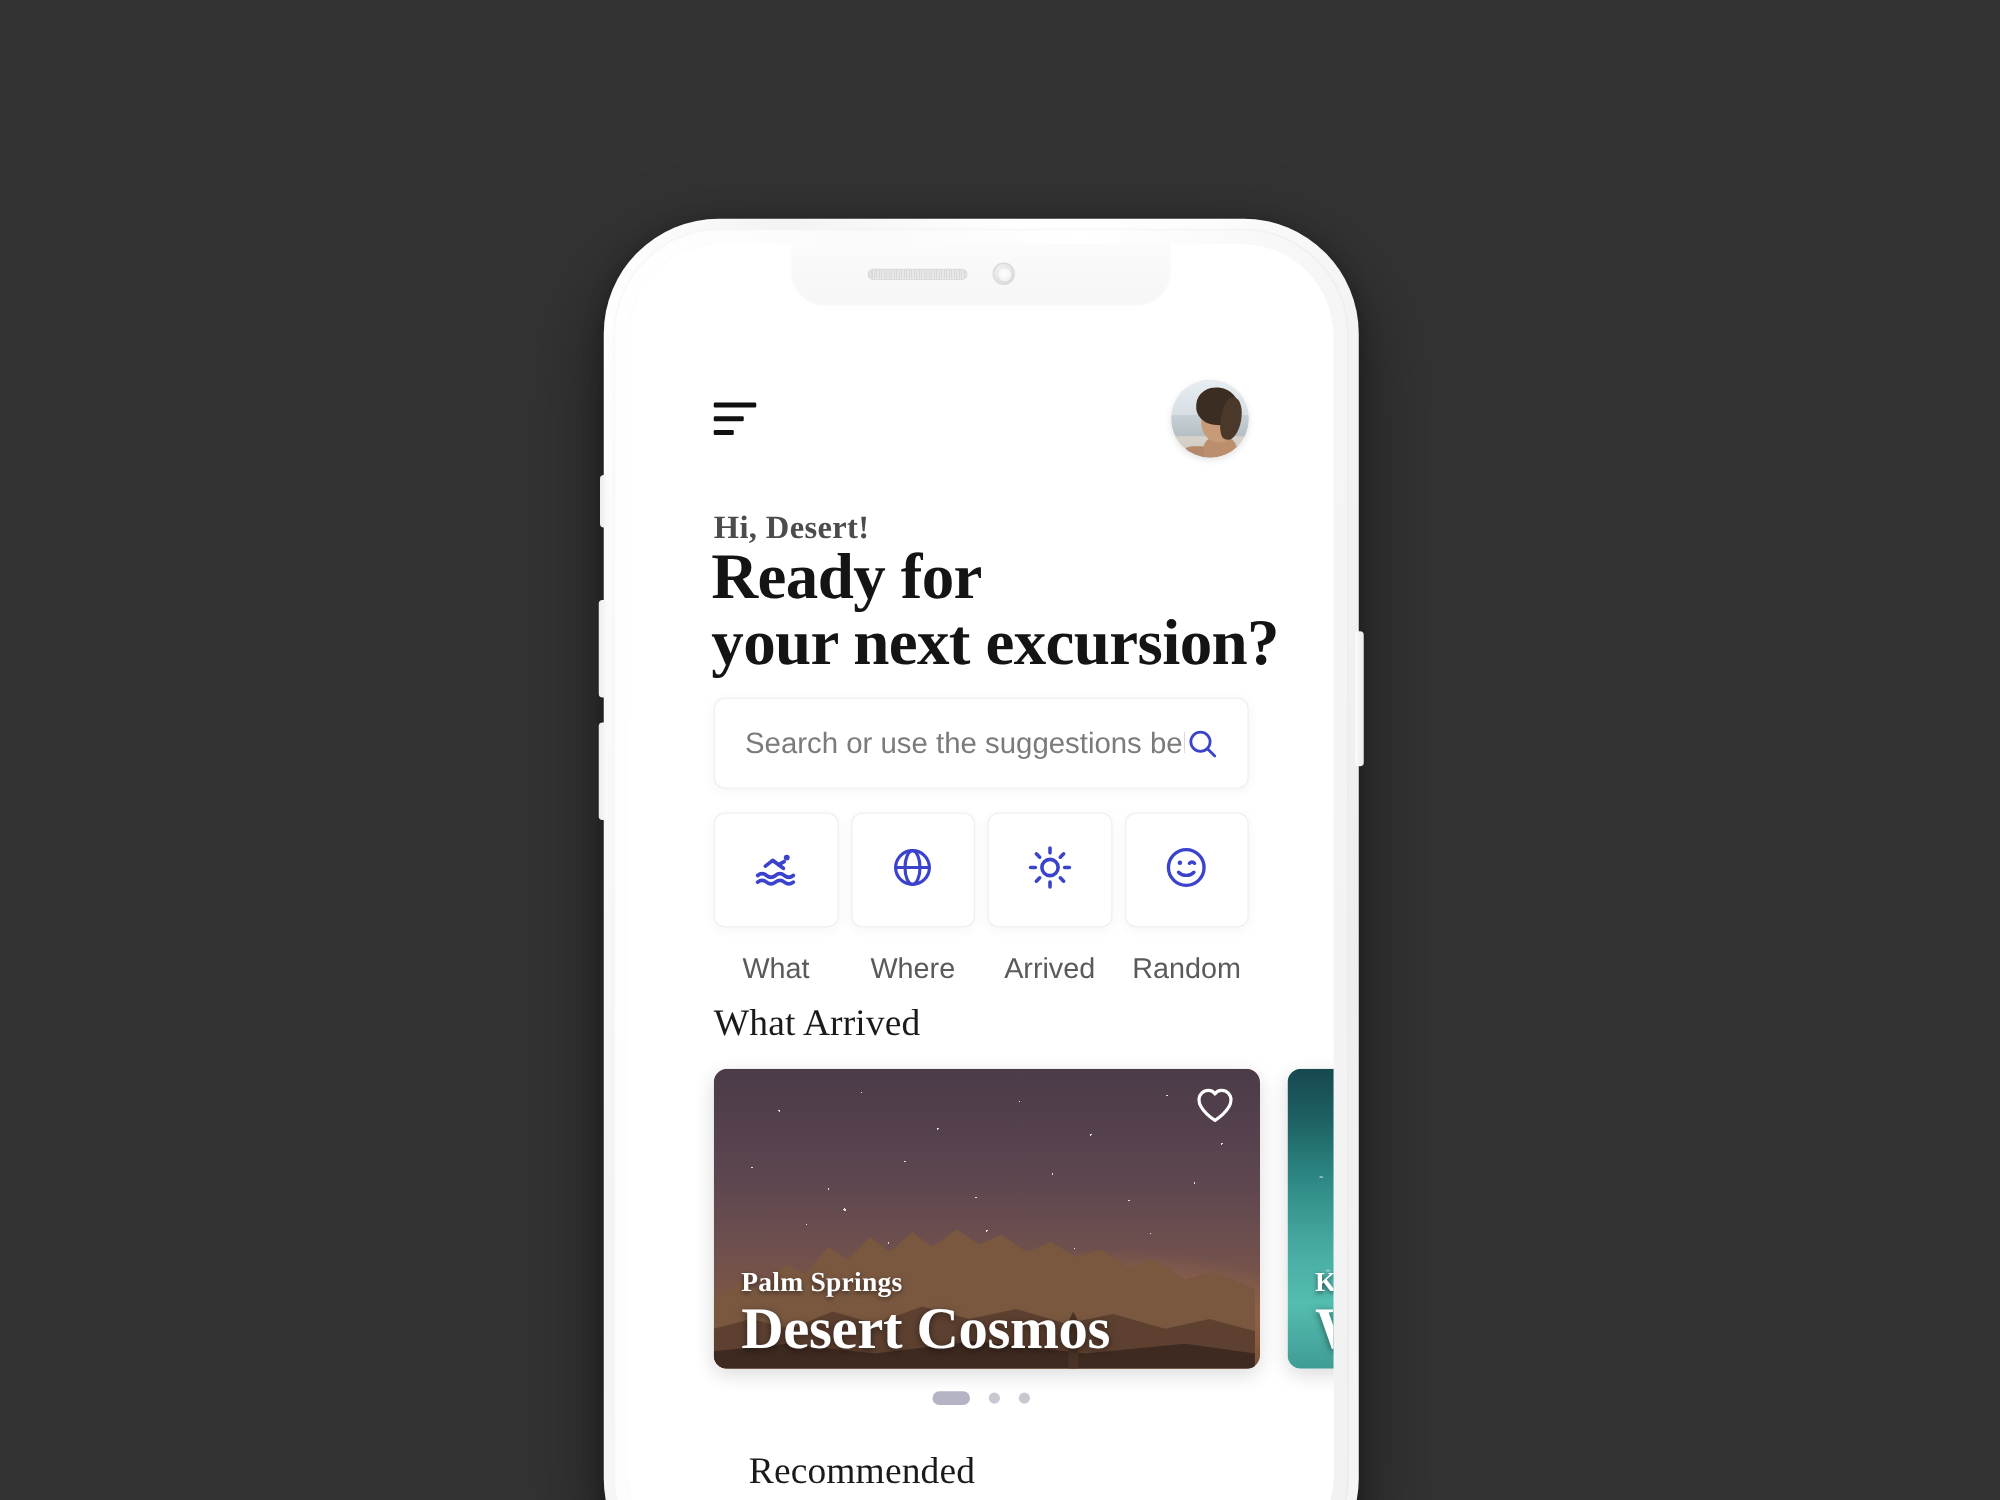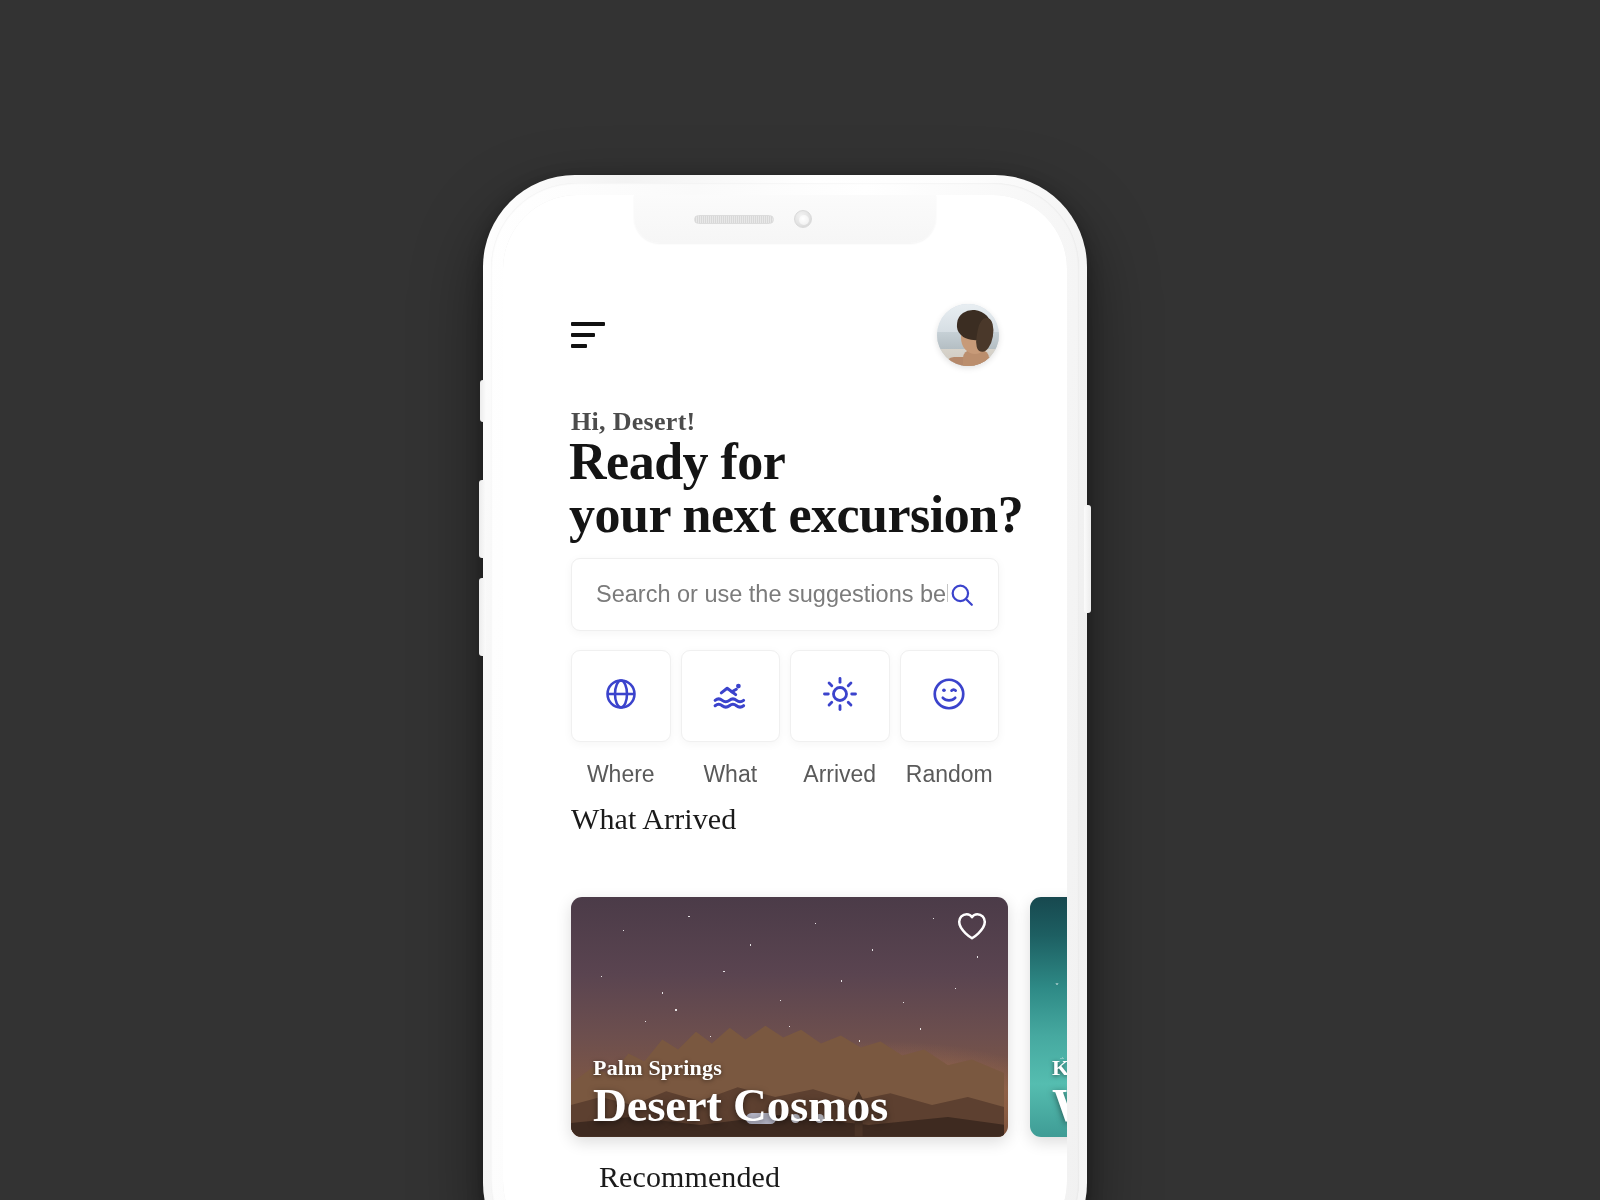--- a/index.html
+++ b/index.html
@@ -161,21 +161,21 @@
   .section-title {
     position:absolute; left:68px;
     font-family:"Liberation Serif", serif;
     font-size:30px; color:#1a1a1a; letter-spacing:0.1px;
   }
   #title-just-arrived { top:607px; }
   #title-recommended  { top:965px;margin-left:28px; }
 
   #carousel {
     position:absolute; left:68px; top:660px; right:0;
-    display:flex; gap:22px;margin-top:42px;
+    display:flex; gap:22px;
   }
   .card {
     position:relative; width:437px; height:240px; flex:none;
     border-radius:11px; overflow:hidden;
     box-shadow:0 5px 16px rgba(0,0,0,0.14);
   }
   .card.partial { width:180px; }
 
   
   .photo-desert {
@@ -304,43 +304,43 @@
               <line x1="15.6" y1="15.6" x2="20.4" y2="20.4"></line>
             </svg>
           </span>
         </div>
 
         <div id="quick-row">
 
           <div class="quick-item">
             <div class="quick-box">
               <span>
-                <svg width="36" height="36" viewBox="0 0 24 24" fill="none" stroke="#3b43cc" stroke-width="1.7">
-                  <circle cx="12" cy="12" r="9"></circle>
-                  <ellipse cx="12" cy="12" rx="4" ry="9"></ellipse>
-                  <line x1="3" y1="12" x2="21" y2="12"></line>
-                </svg>
-              </span>
-            </div>
-            <div class="quick-label">Where</div>
-          </div>
-
-          <div class="quick-item">
-            <div class="quick-box">
-              <span>
                 <svg width="38" height="38" viewBox="0 0 24 24" fill="none" stroke="#3b43cc" stroke-width="1.9" stroke-linecap="round" stroke-linejoin="round">
                   <circle cx="17.3" cy="7.0" r="1.5" fill="#3b43cc" stroke="none"></circle>
                   <path d="M6.5 11.3 L10.2 8.4 L13.2 10.6 L16.0 9.0"></path>
                   <path d="M13.2 10.6 L15.6 12.4"></path>
                   <path d="M2.6 16.0 c1.5 -1.2 3 -1.2 4.5 0 s3 1.2 4.5 0 s3 -1.2 4.5 0 s3 1.2 4.5 0"></path>
                   <path d="M2.6 19.4 c1.5 -1.2 3 -1.2 4.5 0 s3 1.2 4.5 0 s3 -1.2 4.5 0 s3 1.2 4.5 0"></path>
                 </svg>
               </span>
             </div>
             <div class="quick-label">What</div>
+          </div>
+
+          <div class="quick-item">
+            <div class="quick-box">
+              <span>
+                <svg width="36" height="36" viewBox="0 0 24 24" fill="none" stroke="#3b43cc" stroke-width="1.7">
+                  <circle cx="12" cy="12" r="9"></circle>
+                  <ellipse cx="12" cy="12" rx="4" ry="9"></ellipse>
+                  <line x1="3" y1="12" x2="21" y2="12"></line>
+                </svg>
+              </span>
+            </div>
+            <div class="quick-label">Where</div>
           </div>
 
           <div class="quick-item">
             <div class="quick-box">
               <span>
                 <svg width="38" height="38" viewBox="0 0 24 24" fill="none" stroke="#3b43cc" stroke-width="1.8" stroke-linecap="round">
                   <circle cx="12" cy="12" r="4.1"></circle>
                   <line x1="12" y1="2.2" x2="12" y2="4.6"></line>
                   <line x1="12" y1="19.4" x2="12" y2="21.8"></line>
                   <line x1="2.2" y1="12" x2="4.6" y2="12"></line>

